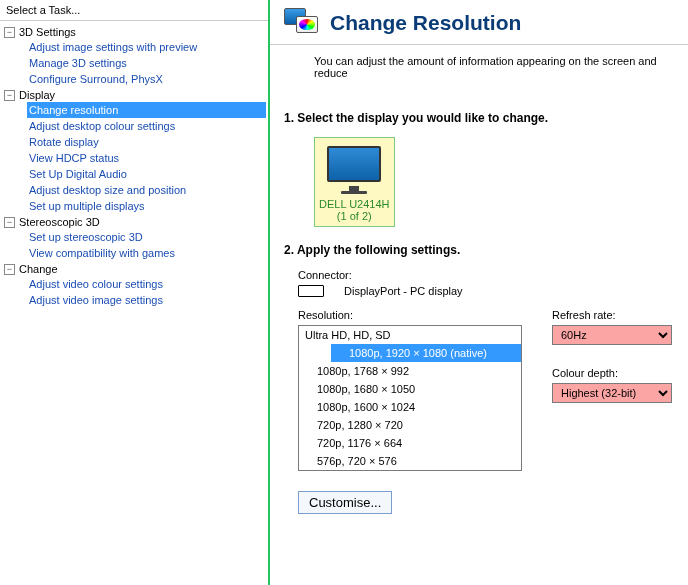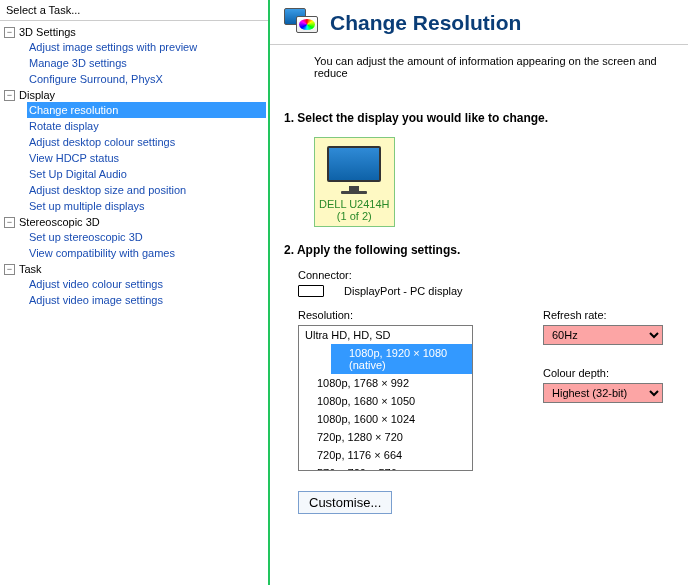--- a/index.html
+++ b/index.html
@@ -172,21 +172,21 @@
   margin-left: 14px;
 }
 .col-left { flex: 0 0 215px; }
 .col-right { flex: 0 0 120px; }
 .field-label {
   font-size: 11px;
   margin-bottom: 4px;
   display: block;
 }
 .listbox {
-  width: 175px;
+  width: 224px;
   height: 146px;
   border: 1px solid #7a7a7a;
   overflow-y: scroll;
   background: #fff;
   font-size: 11px;
 }
 .list-group-header {
   padding: 3px 6px;
   font-size: 11px;
 }
@@ -235,42 +235,42 @@
           <span class="tree-item">Configure Surround, PhysX</span>
         </div>
       </div>
       <div class="tree-group">
         <div class="tree-group-header">
           <span class="tree-toggle">−</span>
           <span class="tree-group-label">Display</span>
         </div>
         <div class="tree-children">
           <span class="tree-item selected">Change resolution</span>
+          <span class="tree-item">Adjust desktop colour settings</span>
           <span class="tree-item">Rotate display</span>
-          <span class="tree-item">Adjust desktop colour settings</span>
           <span class="tree-item">View HDCP status</span>
           <span class="tree-item">Set Up Digital Audio</span>
           <span class="tree-item">Adjust desktop size and position</span>
           <span class="tree-item">Set up multiple displays</span>
         </div>
       </div>
       <div class="tree-group">
         <div class="tree-group-header">
           <span class="tree-toggle">−</span>
           <span class="tree-group-label">Stereoscopic 3D</span>
         </div>
         <div class="tree-children">
           <span class="tree-item">Set up stereoscopic 3D</span>
           <span class="tree-item">View compatibility with games</span>
         </div>
       </div>
       <div class="tree-group">
         <div class="tree-group-header">
           <span class="tree-toggle">−</span>
-          <span class="tree-group-label">Task</span>
+          <span class="tree-group-label">Change</span>
         </div>
         <div class="tree-children">
           <span class="tree-item">Adjust video colour settings</span>
           <span class="tree-item">Adjust video image settings</span>
         </div>
       </div>
     </div>
 </div>
 
 <div class="main">

